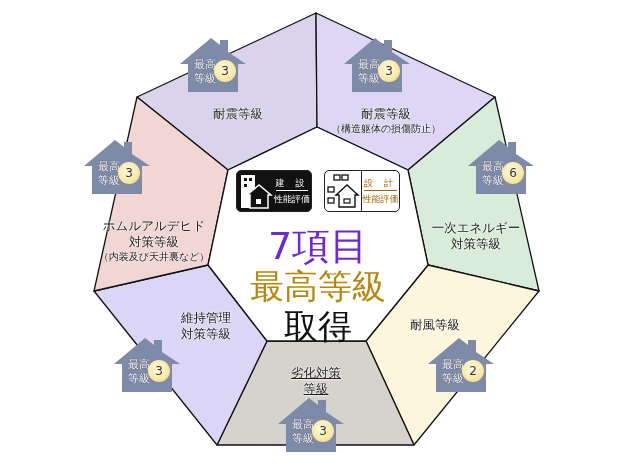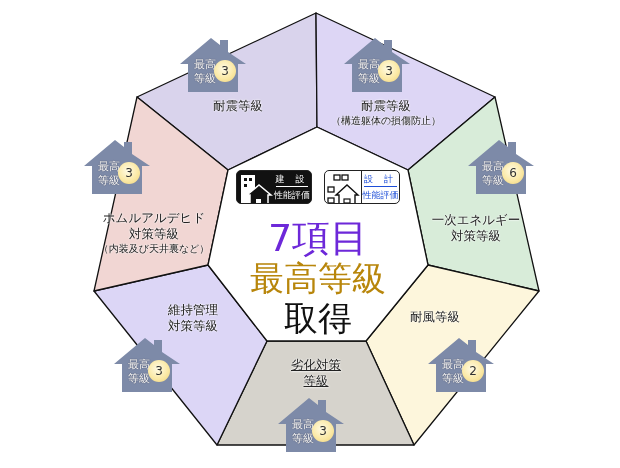--- a/index.html
+++ b/index.html
@@ -1,33 +1,33 @@
 <!DOCTYPE html>
 <html><head>
 <meta charset="utf-8">
 <style>
   html, body { margin: 0; padding: 0; background: #ffffff; }
   body { width: 620px; height: 468px; position: relative; overflow: hidden;
          font-family: "DejaVu Sans", "Liberation Sans", sans-serif; }
   #diagram { position: absolute; left: 0; top: 0; width: 620px; height: 468px; }
   .seg-label { position: absolute; text-align: center; color: #222; font-size: 12.5px; line-height: 16px; white-space: nowrap;
-               text-shadow: 0 0 2px #fff, 0 0 2px #fff; }
+               text-shadow: 0 0 2px #fff, 0 0 2px #fff; margin-top: 8px; }
   .seg-label .sub { font-size: 10px; line-height: 14px; display: block; }
   .house { position: absolute; width: 66px; height: 54px; }
   .house svg { position: absolute; left: 0; top: 0; }
   .house .hl { position: absolute; left: 12px; top: 20px; font-size: 11px; line-height: 14px; color: #fff;
                width: 26px; text-align: center; text-shadow: 0 0 1px #223; }
   .house .badge { position: absolute; left: 34px; top: 22px; width: 22px; height: 22px; border-radius: 50%;
                   background: radial-gradient(circle at 45% 40%, #fffbe6 0%, #fbe9a6 55%, #eed27a 100%);
                   font-size: 12px; line-height: 22px; text-align: center; color: #333; }
   .center { position: absolute; left: 218px; top: 170px; width: 200px; text-align: center; }
   .logos { display: flex; justify-content: center; gap: 12px; }
-  .logo { width: 76px; height: 34px; border-radius: 5px; border: 1.5px solid #222; display: flex; box-sizing: border-box; overflow: hidden; }
+  .logo { width: 76px; height: 42px; border-radius: 5px; border: 1.5px solid #222; display: flex; box-sizing: border-box; overflow: hidden; }
   .logo.dark { background: #111; color: #fff; }
-  .logo.light { background: #fff; color: #1d4ed8; }
+  .logo.light { background: #fff; color: #a16207; }
   .logo .pic { width: 36px; height: 100%; position: relative; }
   .logo .txt { flex: 1; display: flex; flex-direction: column; justify-content: center; align-items: center; font-size: 9px; line-height: 12px; }
   .logo .txt .t1 { letter-spacing: 4px; border-bottom: 1px solid currentColor; padding-bottom: 1px; margin-bottom: 2px; }
   .logo.light .txt { border-left: 1.5px solid #222; }
   .line1 { font-size: 38px; line-height: 40px; color: #6d28d9; margin-top: 14px; }
   .line2 { font-size: 34px; line-height: 40px; color: #b8860b; }
   .line3 { font-size: 34px; line-height: 40px; color: #111; }
 </style>
 </head>
 <body>
@@ -59,21 +59,21 @@
     <span>一次エネルギー</span><br>
     <span>対策等級</span>
   </div>
   <div class="seg-label" style="left:400px; top:309px; width:70px;">
     <span>耐風等級</span>
   </div>
   <div class="seg-label" style="left:286px; top:357px; width:60px;text-decoration:underline;">
     <span>劣化対策</span><br>
     <span>等級</span>
   </div>
-  <div class="seg-label" style="left:155px; top:302px; width:76px;">
+  <div class="seg-label" style="left:155px; top:302px; width:76px;text-align:right;">
     <span>維持管理</span><br>
     <span>対策等級</span>
   </div>
   <div class="seg-label" style="left:98px; top:210px; width:112px;">
     <span>ホムルアルデヒド</span><br>
     <span>対策等級</span>
     <span class="sub">（内装及び天井裏など）</span>
   </div>
 
   

